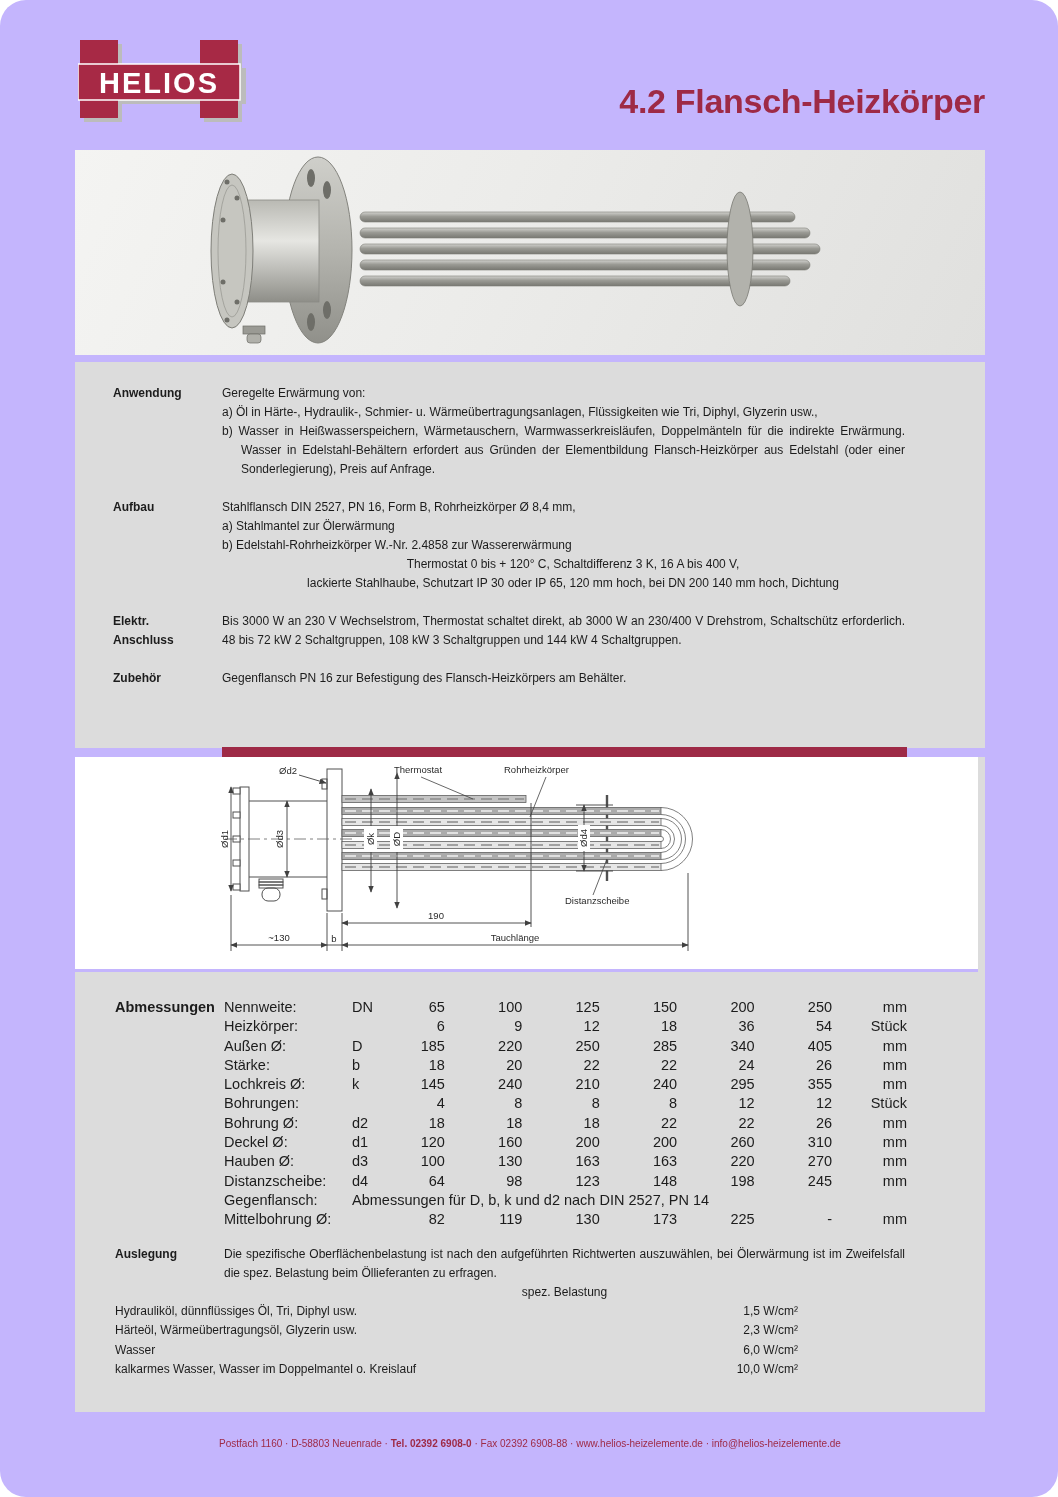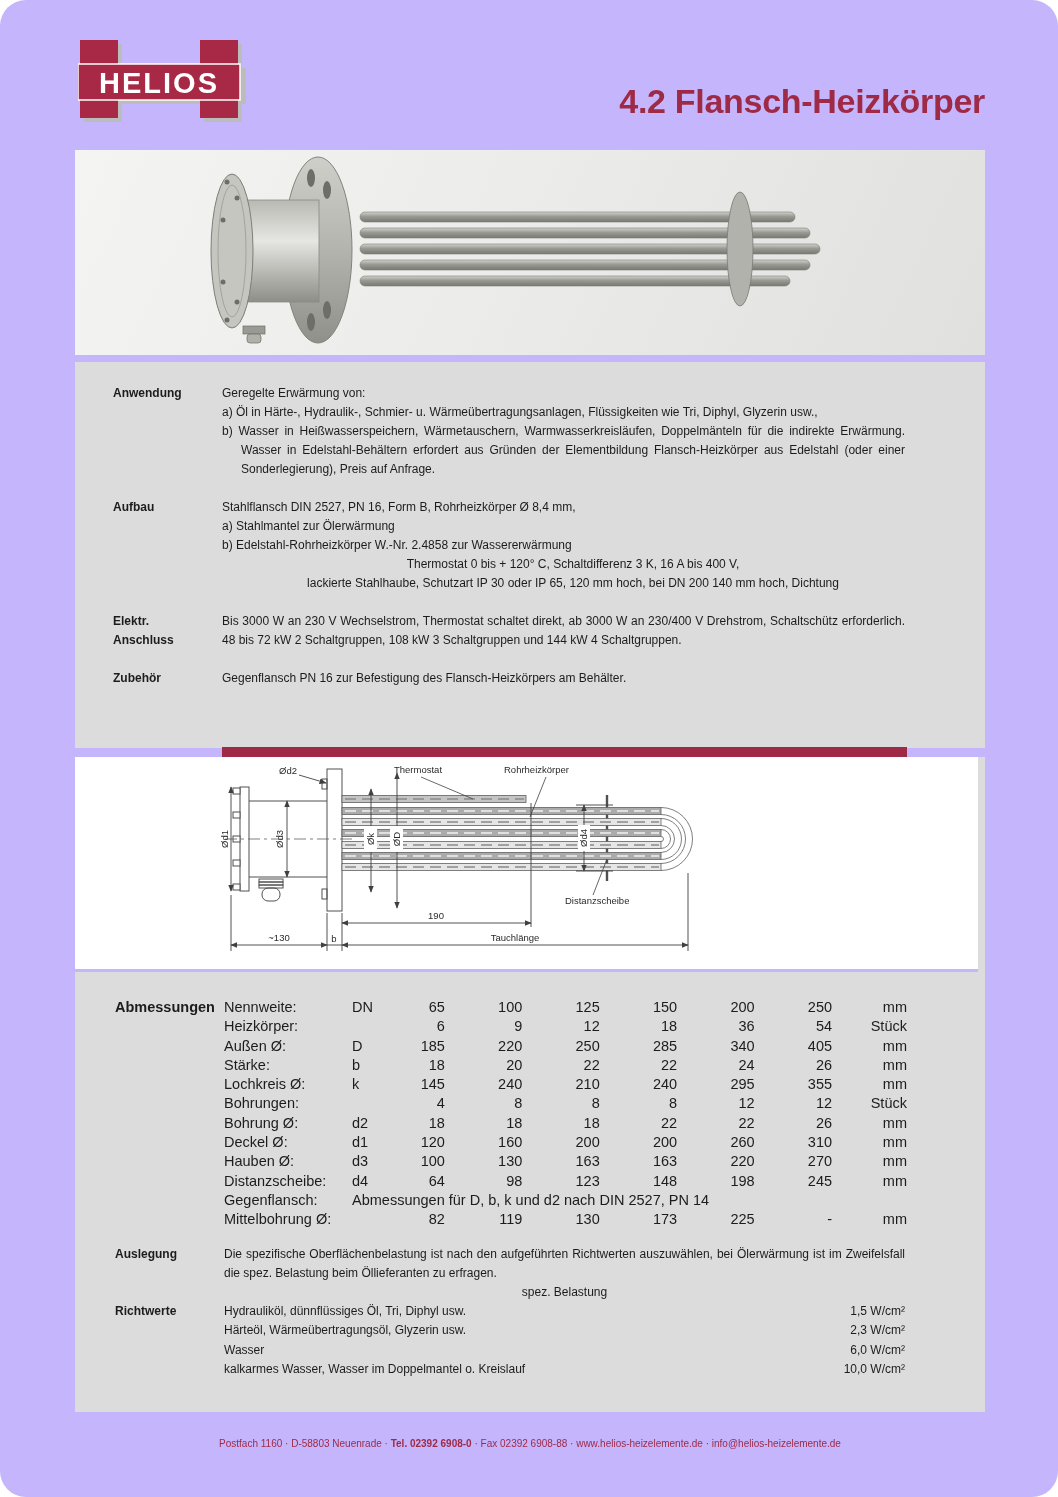--- a/index.html
+++ b/index.html
@@ -455,21 +455,20 @@
 
     <div class="sec" style="margin-top:15px">
       <div class="sec-label">Auslegung</div>
       <div class="sec-body">
         <div class="just">Die spezifische Oberflächenbelastung ist nach den aufgeführten Richtwerten auszuwählen, bei Ölerwärmung ist im Zweifelsfall die spez. Belastung beim Öllieferanten zu erfragen.</div>
         <div class="spez-note">spez. Belastung</div>
       </div>
     </div>
 
     <div class="sec" style="margin-top:0">
-      <div class="sec-label">Richtwerte</div>
       <div class="sec-body">
 
           <div class="rw-row">
             <span>Hydrauliköl, dünnflüssiges Öl, Tri, Diphyl usw.</span>
             <span>1,5 W/cm²</span>
           </div>
 
           <div class="rw-row">
             <span>Härteöl, Wärmeübertragungsöl, Glyzerin usw.</span>
             <span>2,3 W/cm²</span>

